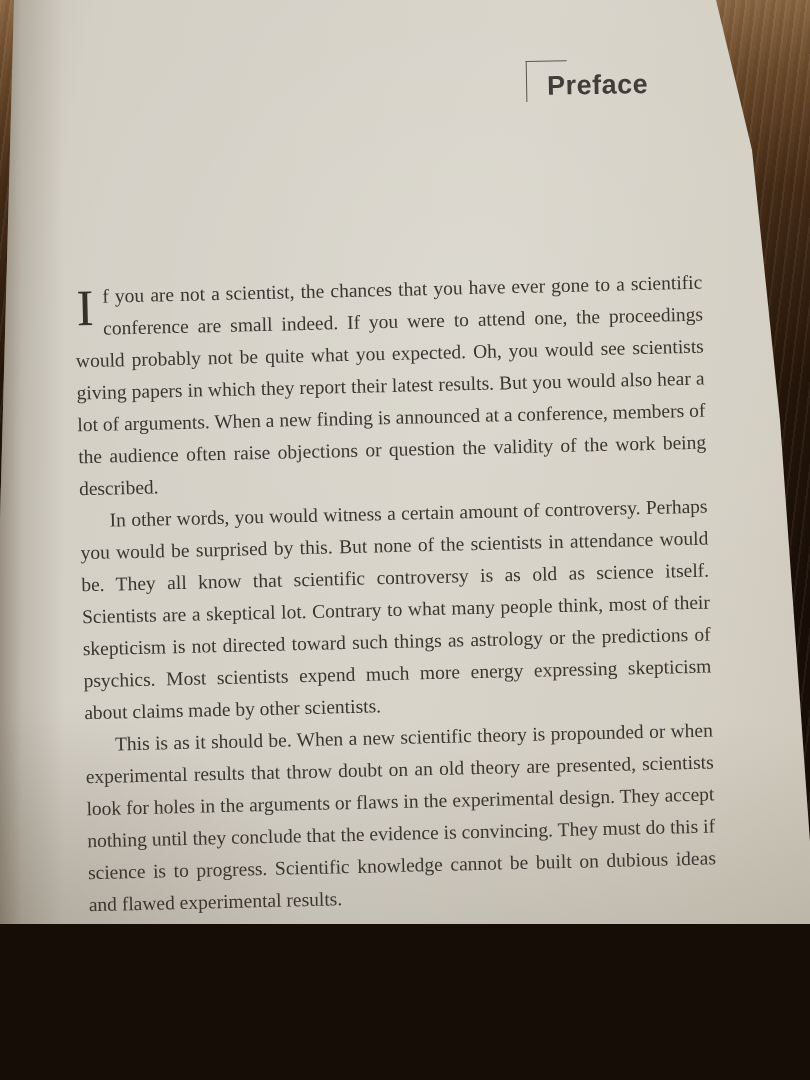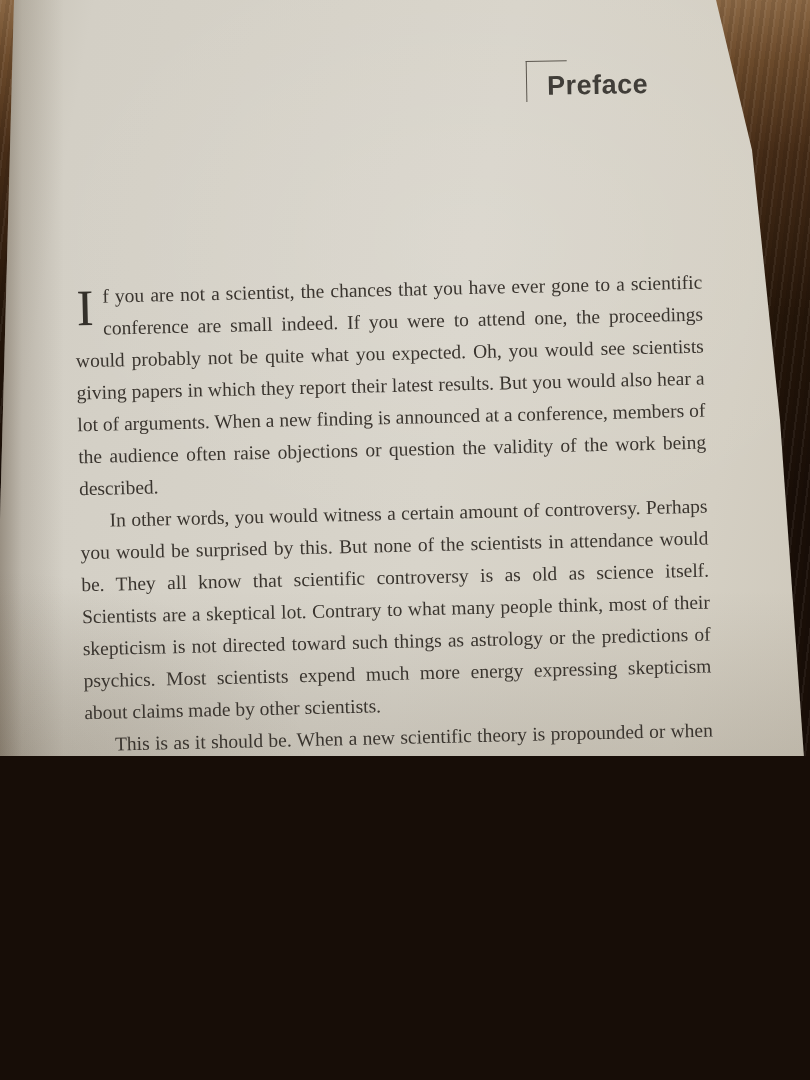--- a/index.html
+++ b/index.html
@@ -1,19 +1,19 @@
 <!DOCTYPE html>
 <html><head>
 <meta charset="utf-8">
 <style>
   html, body { margin:0; padding:0; }
   body { background:#170d07; font-family:"Liberation Serif", serif; }
 
   .scene {
-    position:relative; width:810px; height:756px; overflow:hidden;
+    position:relative; width:810px; height:924px; overflow:hidden;
     background:#170d07;
   }
 
   
   .wood {
     position:absolute; inset:0;
     background:
       repeating-linear-gradient(97deg,
         rgba(255,255,255,0.05) 0 2px,
         rgba(0,0,0,0) 2px 6px,

